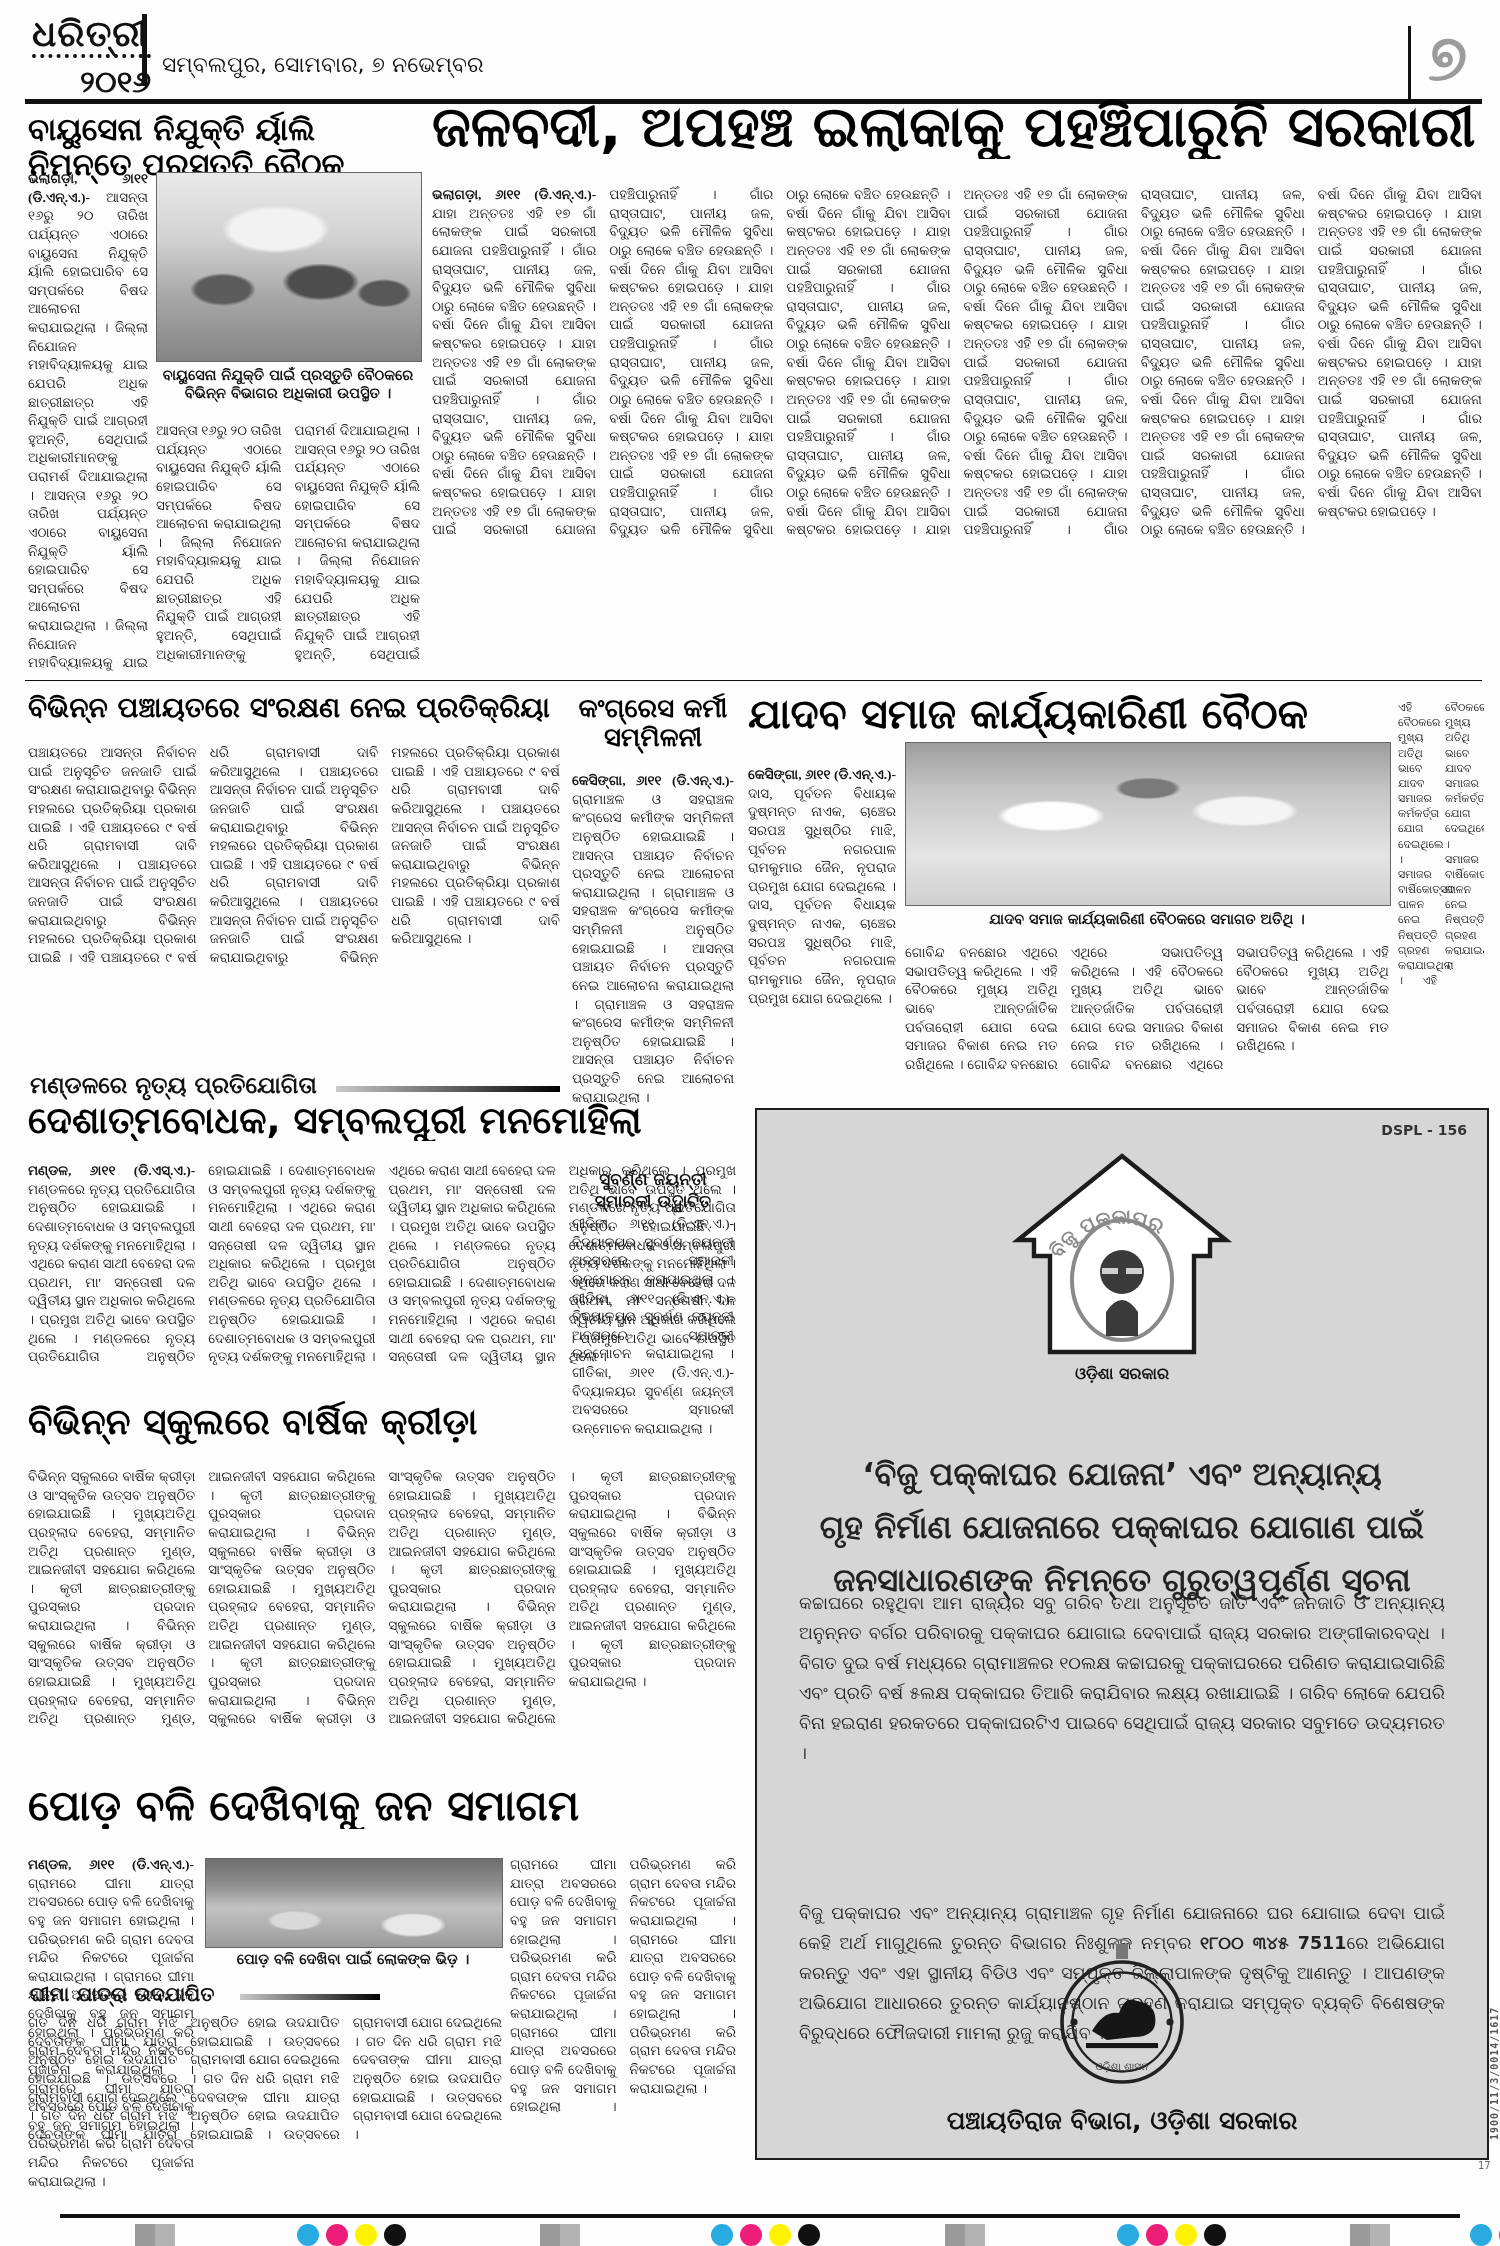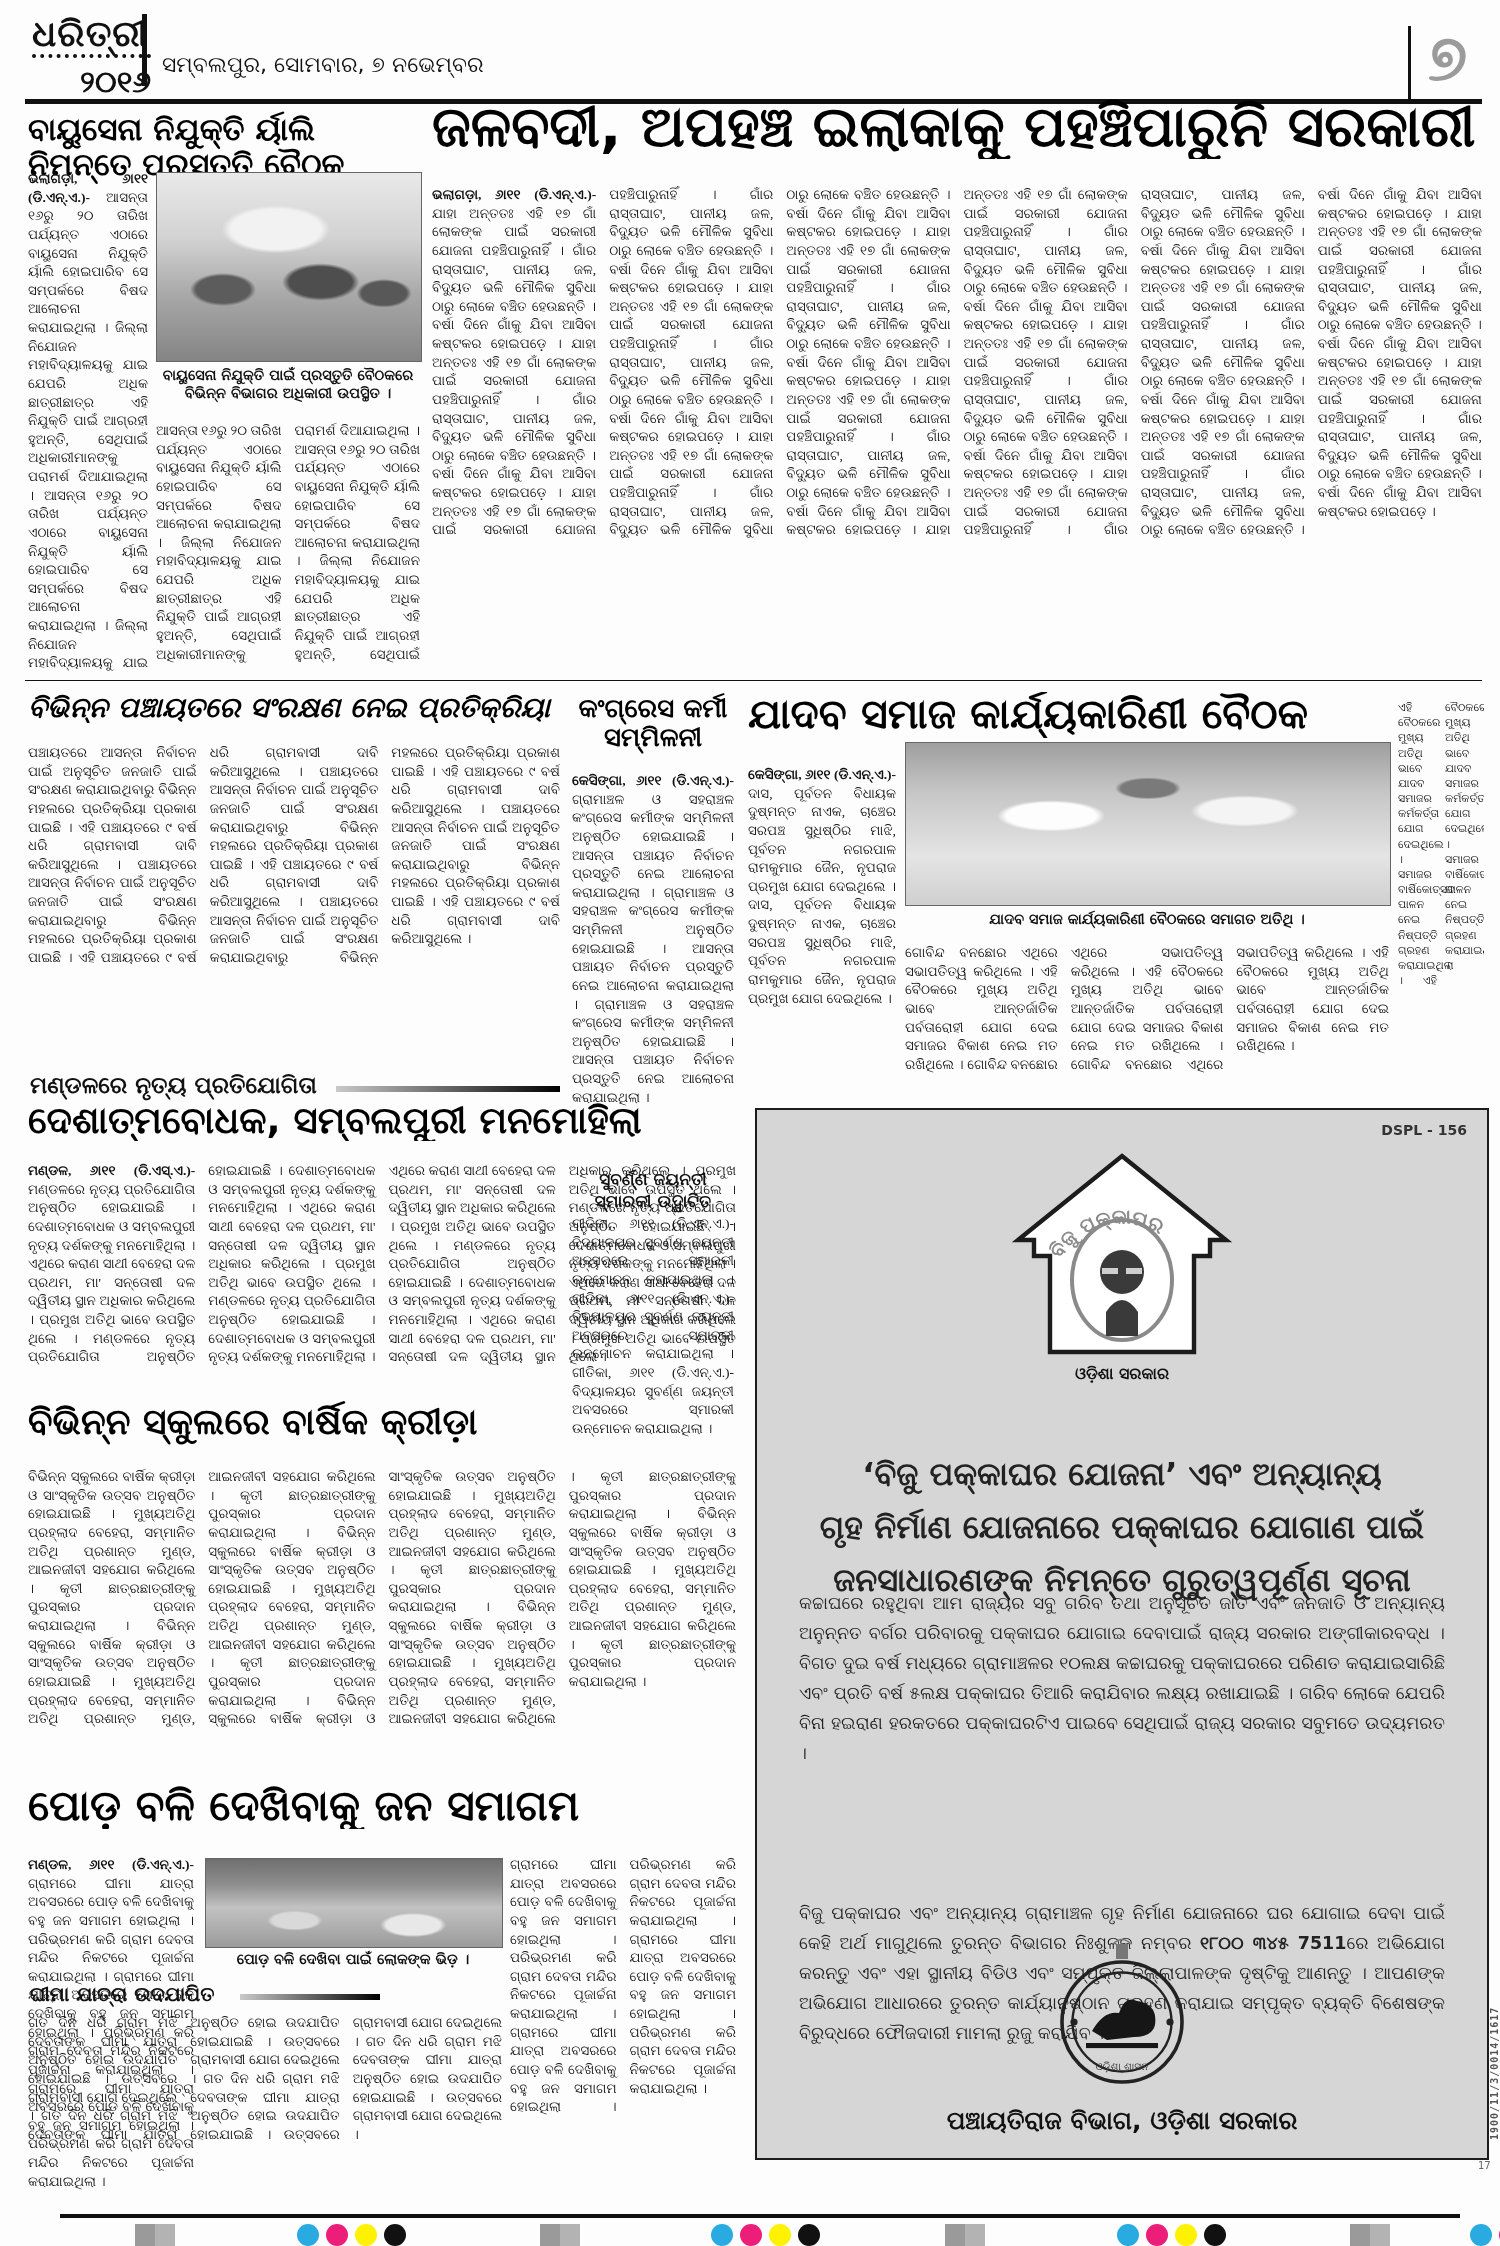--- a/index.html
+++ b/index.html
@@ -83,21 +83,21 @@
     <span>ଆସନ୍ତା ୧୬ରୁ ୨୦ ତାରିଖ ପର୍ଯ୍ୟନ୍ତ ଏଠାରେ ବାୟୁସେନା ନିଯୁକ୍ତି ର୍ୟାଲି ହୋଇପାରିବ ସେ ସମ୍ପର୍କରେ ବିଷଦ ଆଲୋଚନା କରାଯାଇଥିଲା । ଜିଲ୍ଲା ନିଯୋଜନ ମହାବିଦ୍ୟାଳୟକୁ ଯାଇ ଯେପରି ଅଧିକ ଛାତ୍ରୀଛାତ୍ର ଏହି ନିଯୁକ୍ତି ପାଇଁ ଆଗ୍ରହୀ ହୁଅନ୍ତି, ସେଥିପାଇଁ ଅଧିକାରୀମାନଙ୍କୁ ପରାମର୍ଶ ଦିଆଯାଇଥିଲା । ଆସନ୍ତା ୧୬ରୁ ୨୦ ତାରିଖ ପର୍ଯ୍ୟନ୍ତ ଏଠାରେ ବାୟୁସେନା ନିଯୁକ୍ତି ର୍ୟାଲି ହୋଇପାରିବ ସେ ସମ୍ପର୍କରେ ବିଷଦ ଆଲୋଚନା କରାଯାଇଥିଲା । ଜିଲ୍ଲା ନିଯୋଜନ ମହାବିଦ୍ୟାଳୟକୁ ଯାଇ ଯେପରି ଅଧିକ ଛାତ୍ରୀଛାତ୍ର ଏହି ନିଯୁକ୍ତି ପାଇଁ ଆଗ୍ରହୀ ହୁଅନ୍ତି, ସେଥିପାଇଁ ଅଧିକାରୀମାନଙ୍କୁ ପରାମର୍ଶ ଦିଆଯାଇଥିଲା । </span>
   </div>
 
   <div class="abs hl" style="left:432px;top:96px;width:1050px;font-size:56px;text-align:center;white-space:nowrap;overflow:hidden;">ଜଳବଦୀ, ଅପହଞ୍ଚ ଇଲାକାକୁ ପହଞ୍ଚିପାରୁନି ସରକାରୀ ଯୋଜନା</div>
   <div class="abs body" style="left:432px;top:186px;width:1050px;height:486px;column-count:6;">
     <b>ଭଲାଗଡ଼ା, ୬ା୧୧ (ଡି.ଏନ୍.ଏ.)- </b><span>ଯାହା ଅନ୍ତତଃ ଏହି ୧୭ ଗାଁ ଲୋକଙ୍କ ପାଇଁ ସରକାରୀ ଯୋଜନା ପହଞ୍ଚିପାରୁନାହିଁ । ଗାଁର ରାସ୍ତାଘାଟ, ପାନୀୟ ଜଳ, ବିଦ୍ୟୁତ ଭଳି ମୌଳିକ ସୁବିଧା ଠାରୁ ଲୋକେ ବଞ୍ଚିତ ହେଉଛନ୍ତି । ବର୍ଷା ଦିନେ ଗାଁକୁ ଯିବା ଆସିବା କଷ୍ଟକର ହୋଇପଡ଼େ । ଯାହା ଅନ୍ତତଃ ଏହି ୧୭ ଗାଁ ଲୋକଙ୍କ ପାଇଁ ସରକାରୀ ଯୋଜନା ପହଞ୍ଚିପାରୁନାହିଁ । ଗାଁର ରାସ୍ତାଘାଟ, ପାନୀୟ ଜଳ, ବିଦ୍ୟୁତ ଭଳି ମୌଳିକ ସୁବିଧା ଠାରୁ ଲୋକେ ବଞ୍ଚିତ ହେଉଛନ୍ତି । ବର୍ଷା ଦିନେ ଗାଁକୁ ଯିବା ଆସିବା କଷ୍ଟକର ହୋଇପଡ଼େ । ଯାହା ଅନ୍ତତଃ ଏହି ୧୭ ଗାଁ ଲୋକଙ୍କ ପାଇଁ ସରକାରୀ ଯୋଜନା ପହଞ୍ଚିପାରୁନାହିଁ । ଗାଁର ରାସ୍ତାଘାଟ, ପାନୀୟ ଜଳ, ବିଦ୍ୟୁତ ଭଳି ମୌଳିକ ସୁବିଧା ଠାରୁ ଲୋକେ ବଞ୍ଚିତ ହେଉଛନ୍ତି । ବର୍ଷା ଦିନେ ଗାଁକୁ ଯିବା ଆସିବା କଷ୍ଟକର ହୋଇପଡ଼େ । ଯାହା ଅନ୍ତତଃ ଏହି ୧୭ ଗାଁ ଲୋକଙ୍କ ପାଇଁ ସରକାରୀ ଯୋଜନା ପହଞ୍ଚିପାରୁନାହିଁ । ଗାଁର ରାସ୍ତାଘାଟ, ପାନୀୟ ଜଳ, ବିଦ୍ୟୁତ ଭଳି ମୌଳିକ ସୁବିଧା ଠାରୁ ଲୋକେ ବଞ୍ଚିତ ହେଉଛନ୍ତି । ବର୍ଷା ଦିନେ ଗାଁକୁ ଯିବା ଆସିବା କଷ୍ଟକର ହୋଇପଡ଼େ । ଯାହା ଅନ୍ତତଃ ଏହି ୧୭ ଗାଁ ଲୋକଙ୍କ ପାଇଁ ସରକାରୀ ଯୋଜନା ପହଞ୍ଚିପାରୁନାହିଁ । ଗାଁର ରାସ୍ତାଘାଟ, ପାନୀୟ ଜଳ, ବିଦ୍ୟୁତ ଭଳି ମୌଳିକ ସୁବିଧା ଠାରୁ ଲୋକେ ବଞ୍ଚିତ ହେଉଛନ୍ତି । ବର୍ଷା ଦିନେ ଗାଁକୁ ଯିବା ଆସିବା କଷ୍ଟକର ହୋଇପଡ଼େ । ଯାହା ଅନ୍ତତଃ ଏହି ୧୭ ଗାଁ ଲୋକଙ୍କ ପାଇଁ ସରକାରୀ ଯୋଜନା ପହଞ୍ଚିପାରୁନାହିଁ । ଗାଁର ରାସ୍ତାଘାଟ, ପାନୀୟ ଜଳ, ବିଦ୍ୟୁତ ଭଳି ମୌଳିକ ସୁବିଧା ଠାରୁ ଲୋକେ ବଞ୍ଚିତ ହେଉଛନ୍ତି । ବର୍ଷା ଦିନେ ଗାଁକୁ ଯିବା ଆସିବା କଷ୍ଟକର ହୋଇପଡ଼େ । ଯାହା ଅନ୍ତତଃ ଏହି ୧୭ ଗାଁ ଲୋକଙ୍କ ପାଇଁ ସରକାରୀ ଯୋଜନା ପହଞ୍ଚିପାରୁନାହିଁ । ଗାଁର ରାସ୍ତାଘାଟ, ପାନୀୟ ଜଳ, ବିଦ୍ୟୁତ ଭଳି ମୌଳିକ ସୁବିଧା ଠାରୁ ଲୋକେ ବଞ୍ଚିତ ହେଉଛନ୍ତି । ବର୍ଷା ଦିନେ ଗାଁକୁ ଯିବା ଆସିବା କଷ୍ଟକର ହୋଇପଡ଼େ । ଯାହା ଅନ୍ତତଃ ଏହି ୧୭ ଗାଁ ଲୋକଙ୍କ ପାଇଁ ସରକାରୀ ଯୋଜନା ପହଞ୍ଚିପାରୁନାହିଁ । ଗାଁର ରାସ୍ତାଘାଟ, ପାନୀୟ ଜଳ, ବିଦ୍ୟୁତ ଭଳି ମୌଳିକ ସୁବିଧା ଠାରୁ ଲୋକେ ବଞ୍ଚିତ ହେଉଛନ୍ତି । ବର୍ଷା ଦିନେ ଗାଁକୁ ଯିବା ଆସିବା କଷ୍ଟକର ହୋଇପଡ଼େ । ଯାହା ଅନ୍ତତଃ ଏହି ୧୭ ଗାଁ ଲୋକଙ୍କ ପାଇଁ ସରକାରୀ ଯୋଜନା ପହଞ୍ଚିପାରୁନାହିଁ । ଗାଁର ରାସ୍ତାଘାଟ, ପାନୀୟ ଜଳ, ବିଦ୍ୟୁତ ଭଳି ମୌଳିକ ସୁବିଧା ଠାରୁ ଲୋକେ ବଞ୍ଚିତ ହେଉଛନ୍ତି । ବର୍ଷା ଦିନେ ଗାଁକୁ ଯିବା ଆସିବା କଷ୍ଟକର ହୋଇପଡ଼େ । ଯାହା ଅନ୍ତତଃ ଏହି ୧୭ ଗାଁ ଲୋକଙ୍କ ପାଇଁ ସରକାରୀ ଯୋଜନା ପହଞ୍ଚିପାରୁନାହିଁ । ଗାଁର ରାସ୍ତାଘାଟ, ପାନୀୟ ଜଳ, ବିଦ୍ୟୁତ ଭଳି ମୌଳିକ ସୁବିଧା ଠାରୁ ଲୋକେ ବଞ୍ଚିତ ହେଉଛନ୍ତି । ବର୍ଷା ଦିନେ ଗାଁକୁ ଯିବା ଆସିବା କଷ୍ଟକର ହୋଇପଡ଼େ । ଯାହା ଅନ୍ତତଃ ଏହି ୧୭ ଗାଁ ଲୋକଙ୍କ ପାଇଁ ସରକାରୀ ଯୋଜନା ପହଞ୍ଚିପାରୁନାହିଁ । ଗାଁର ରାସ୍ତାଘାଟ, ପାନୀୟ ଜଳ, ବିଦ୍ୟୁତ ଭଳି ମୌଳିକ ସୁବିଧା ଠାରୁ ଲୋକେ ବଞ୍ଚିତ ହେଉଛନ୍ତି । ବର୍ଷା ଦିନେ ଗାଁକୁ ଯିବା ଆସିବା କଷ୍ଟକର ହୋଇପଡ଼େ । ଯାହା ଅନ୍ତତଃ ଏହି ୧୭ ଗାଁ ଲୋକଙ୍କ ପାଇଁ ସରକାରୀ ଯୋଜନା ପହଞ୍ଚିପାରୁନାହିଁ । ଗାଁର ରାସ୍ତାଘାଟ, ପାନୀୟ ଜଳ, ବିଦ୍ୟୁତ ଭଳି ମୌଳିକ ସୁବିଧା ଠାରୁ ଲୋକେ ବଞ୍ଚିତ ହେଉଛନ୍ତି । ବର୍ଷା ଦିନେ ଗାଁକୁ ଯିବା ଆସିବା କଷ୍ଟକର ହୋଇପଡ଼େ । ଯାହା ଅନ୍ତତଃ ଏହି ୧୭ ଗାଁ ଲୋକଙ୍କ ପାଇଁ ସରକାରୀ ଯୋଜନା ପହଞ୍ଚିପାରୁନାହିଁ । ଗାଁର ରାସ୍ତାଘାଟ, ପାନୀୟ ଜଳ, ବିଦ୍ୟୁତ ଭଳି ମୌଳିକ ସୁବିଧା ଠାରୁ ଲୋକେ ବଞ୍ଚିତ ହେଉଛନ୍ତି । ବର୍ଷା ଦିନେ ଗାଁକୁ ଯିବା ଆସିବା କଷ୍ଟକର ହୋଇପଡ଼େ । ଯାହା ଅନ୍ତତଃ ଏହି ୧୭ ଗାଁ ଲୋକଙ୍କ ପାଇଁ ସରକାରୀ ଯୋଜନା ପହଞ୍ଚିପାରୁନାହିଁ । ଗାଁର ରାସ୍ତାଘାଟ, ପାନୀୟ ଜଳ, ବିଦ୍ୟୁତ ଭଳି ମୌଳିକ ସୁବିଧା ଠାରୁ ଲୋକେ ବଞ୍ଚିତ ହେଉଛନ୍ତି । ବର୍ଷା ଦିନେ ଗାଁକୁ ଯିବା ଆସିବା କଷ୍ଟକର ହୋଇପଡ଼େ । </span>
   </div>
 
   <div class="abs rule" style="left:25px;top:680px;width:1457px;height:1px;"></div>
 
-  <div class="abs hl" style="left:28px;top:692px;width:532px;font-size:28px;white-space:nowrap;overflow:hidden;font-style:italic;">ବିଭିନ୍ନ ପଞ୍ଚାୟତରେ ସଂରକ୍ଷଣ ନେଇ ପ୍ରତିକ୍ରିୟା</div>
+  <div class="abs hl" style="left:28px;top:692px;width:532px;font-size:28px;white-space:nowrap;overflow:hidden;">ବିଭିନ୍ନ ପଞ୍ଚାୟତରେ ସଂରକ୍ଷଣ ନେଇ ପ୍ରତିକ୍ରିୟା</div>
   <div class="abs body" style="left:28px;top:744px;width:532px;height:306px;column-count:3;">
     <span>ପଞ୍ଚାୟତରେ ଆସନ୍ତା ନିର୍ବାଚନ ପାଇଁ ଅନୁସୂଚିତ ଜନଜାତି ପାଇଁ ସଂରକ୍ଷଣ କରାଯାଇଥିବାରୁ ବିଭିନ୍ନ ମହଲରେ ପ୍ରତିକ୍ରିୟା ପ୍ରକାଶ ପାଇଛି । ଏହି ପଞ୍ଚାୟତରେ ୯ ବର୍ଷ ଧରି ଗ୍ରାମବାସୀ ଦାବି କରିଆସୁଥିଲେ । ପଞ୍ଚାୟତରେ ଆସନ୍ତା ନିର୍ବାଚନ ପାଇଁ ଅନୁସୂଚିତ ଜନଜାତି ପାଇଁ ସଂରକ୍ଷଣ କରାଯାଇଥିବାରୁ ବିଭିନ୍ନ ମହଲରେ ପ୍ରତିକ୍ରିୟା ପ୍ରକାଶ ପାଇଛି । ଏହି ପଞ୍ଚାୟତରେ ୯ ବର୍ଷ ଧରି ଗ୍ରାମବାସୀ ଦାବି କରିଆସୁଥିଲେ । ପଞ୍ଚାୟତରେ ଆସନ୍ତା ନିର୍ବାଚନ ପାଇଁ ଅନୁସୂଚିତ ଜନଜାତି ପାଇଁ ସଂରକ୍ଷଣ କରାଯାଇଥିବାରୁ ବିଭିନ୍ନ ମହଲରେ ପ୍ରତିକ୍ରିୟା ପ୍ରକାଶ ପାଇଛି । ଏହି ପଞ୍ଚାୟତରେ ୯ ବର୍ଷ ଧରି ଗ୍ରାମବାସୀ ଦାବି କରିଆସୁଥିଲେ । ପଞ୍ଚାୟତରେ ଆସନ୍ତା ନିର୍ବାଚନ ପାଇଁ ଅନୁସୂଚିତ ଜନଜାତି ପାଇଁ ସଂରକ୍ଷଣ କରାଯାଇଥିବାରୁ ବିଭିନ୍ନ ମହଲରେ ପ୍ରତିକ୍ରିୟା ପ୍ରକାଶ ପାଇଛି । ଏହି ପଞ୍ଚାୟତରେ ୯ ବର୍ଷ ଧରି ଗ୍ରାମବାସୀ ଦାବି କରିଆସୁଥିଲେ । ପଞ୍ଚାୟତରେ ଆସନ୍ତା ନିର୍ବାଚନ ପାଇଁ ଅନୁସୂଚିତ ଜନଜାତି ପାଇଁ ସଂରକ୍ଷଣ କରାଯାଇଥିବାରୁ ବିଭିନ୍ନ ମହଲରେ ପ୍ରତିକ୍ରିୟା ପ୍ରକାଶ ପାଇଛି । ଏହି ପଞ୍ଚାୟତରେ ୯ ବର୍ଷ ଧରି ଗ୍ରାମବାସୀ ଦାବି କରିଆସୁଥିଲେ । </span>
   </div>
 
   <div class="abs hl" style="left:572px;top:694px;width:162px;font-size:26px;text-align:center;">
     <div>କଂଗ୍ରେସ କର୍ମୀ</div>
     <div>ସମ୍ମିଳନୀ</div>
   </div>
   <div class="abs body" style="left:572px;top:772px;width:162px;height:388px;">
     <b>କେସିଙ୍ଗା, ୬ା୧୧ (ଡି.ଏନ୍.ଏ.)- </b><span>ଗ୍ରାମାଞ୍ଚଳ ଓ ସହରାଞ୍ଚଳ କଂଗ୍ରେସ କର୍ମୀଙ୍କ ସମ୍ମିଳନୀ ଅନୁଷ୍ଠିତ ହୋଇଯାଇଛି । ଆସନ୍ତା ପଞ୍ଚାୟତ ନିର୍ବାଚନ ପ୍ରସ୍ତୁତି ନେଇ ଆଲୋଚନା କରାଯାଇଥିଲା । ଗ୍ରାମାଞ୍ଚଳ ଓ ସହରାଞ୍ଚଳ କଂଗ୍ରେସ କର୍ମୀଙ୍କ ସମ୍ମିଳନୀ ଅନୁଷ୍ଠିତ ହୋଇଯାଇଛି । ଆସନ୍ତା ପଞ୍ଚାୟତ ନିର୍ବାଚନ ପ୍ରସ୍ତୁତି ନେଇ ଆଲୋଚନା କରାଯାଇଥିଲା । ଗ୍ରାମାଞ୍ଚଳ ଓ ସହରାଞ୍ଚଳ କଂଗ୍ରେସ କର୍ମୀଙ୍କ ସମ୍ମିଳନୀ ଅନୁଷ୍ଠିତ ହୋଇଯାଇଛି । ଆସନ୍ତା ପଞ୍ଚାୟତ ନିର୍ବାଚନ ପ୍ରସ୍ତୁତି ନେଇ ଆଲୋଚନା କରାଯାଇଥିଲା । </span>

